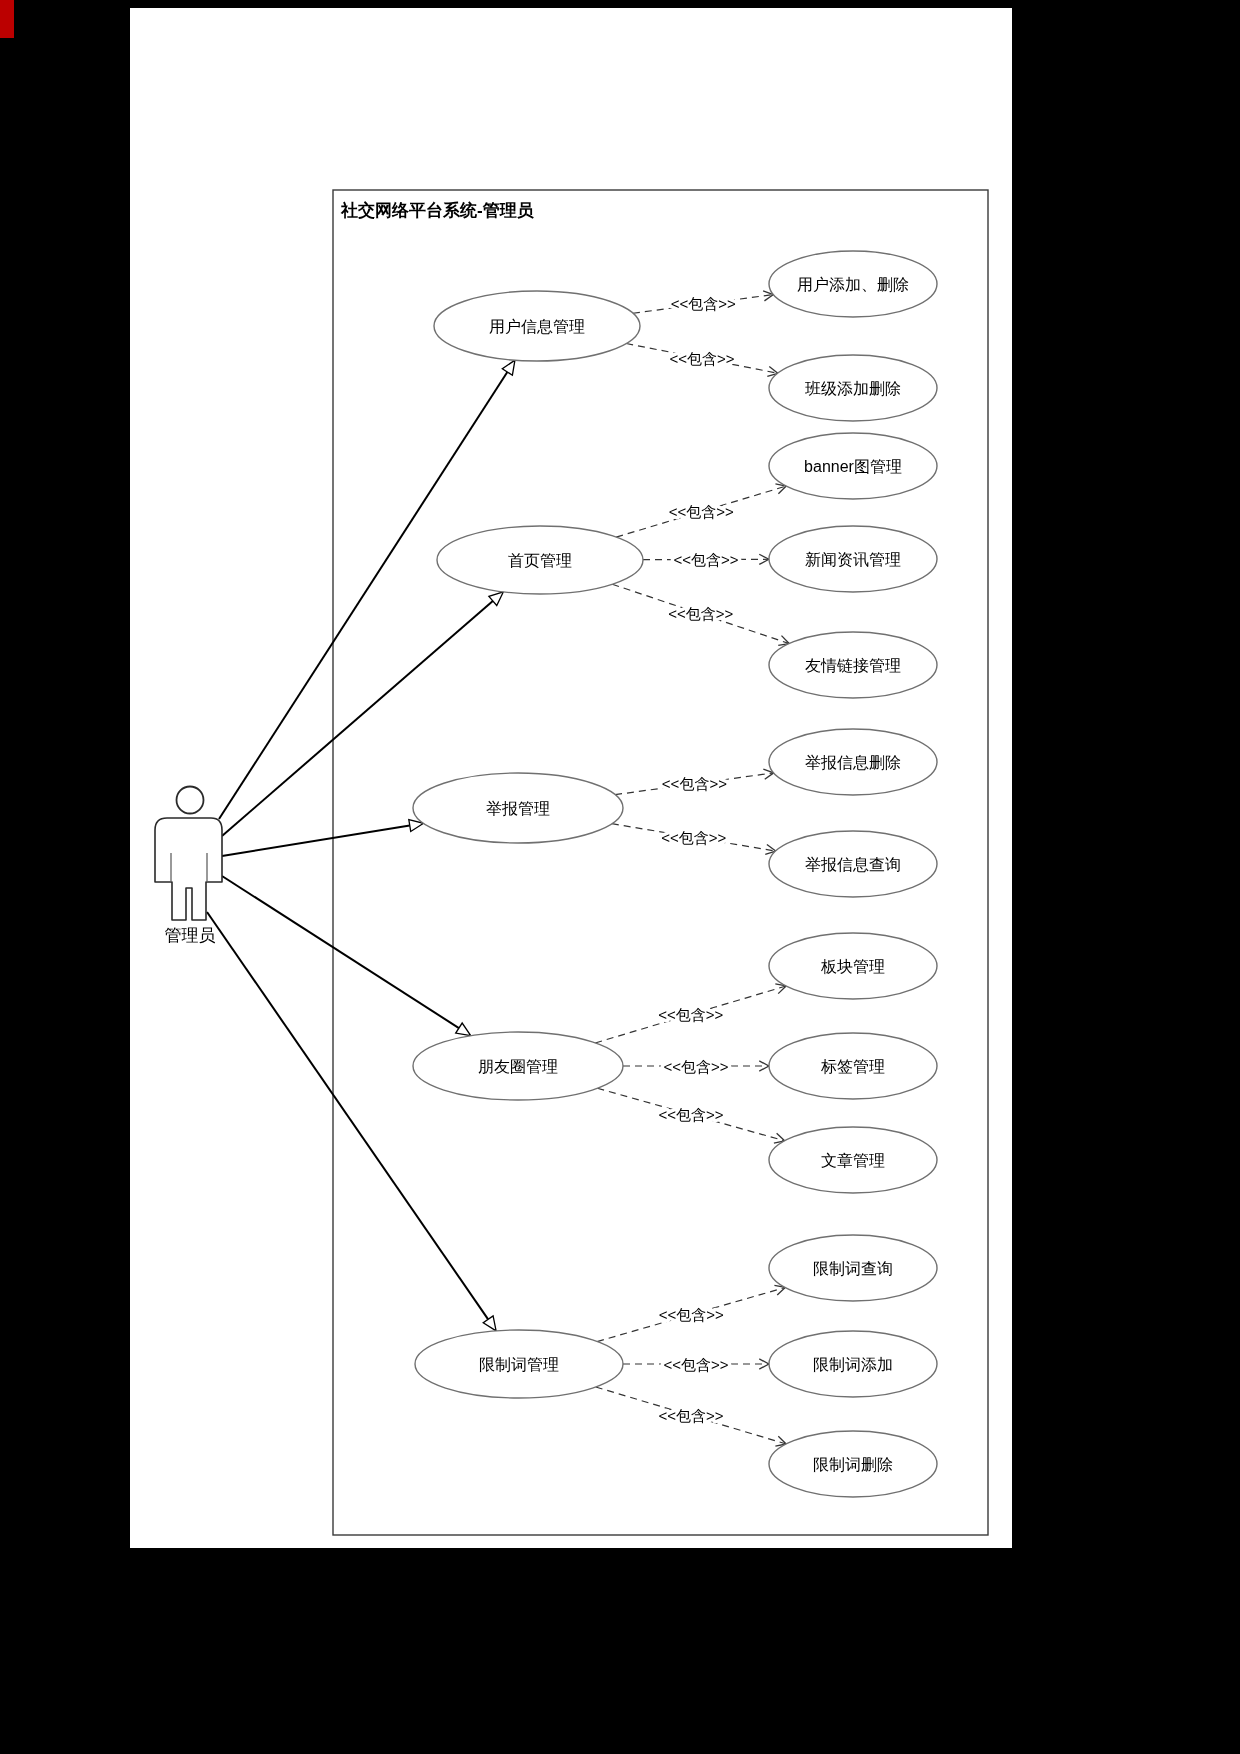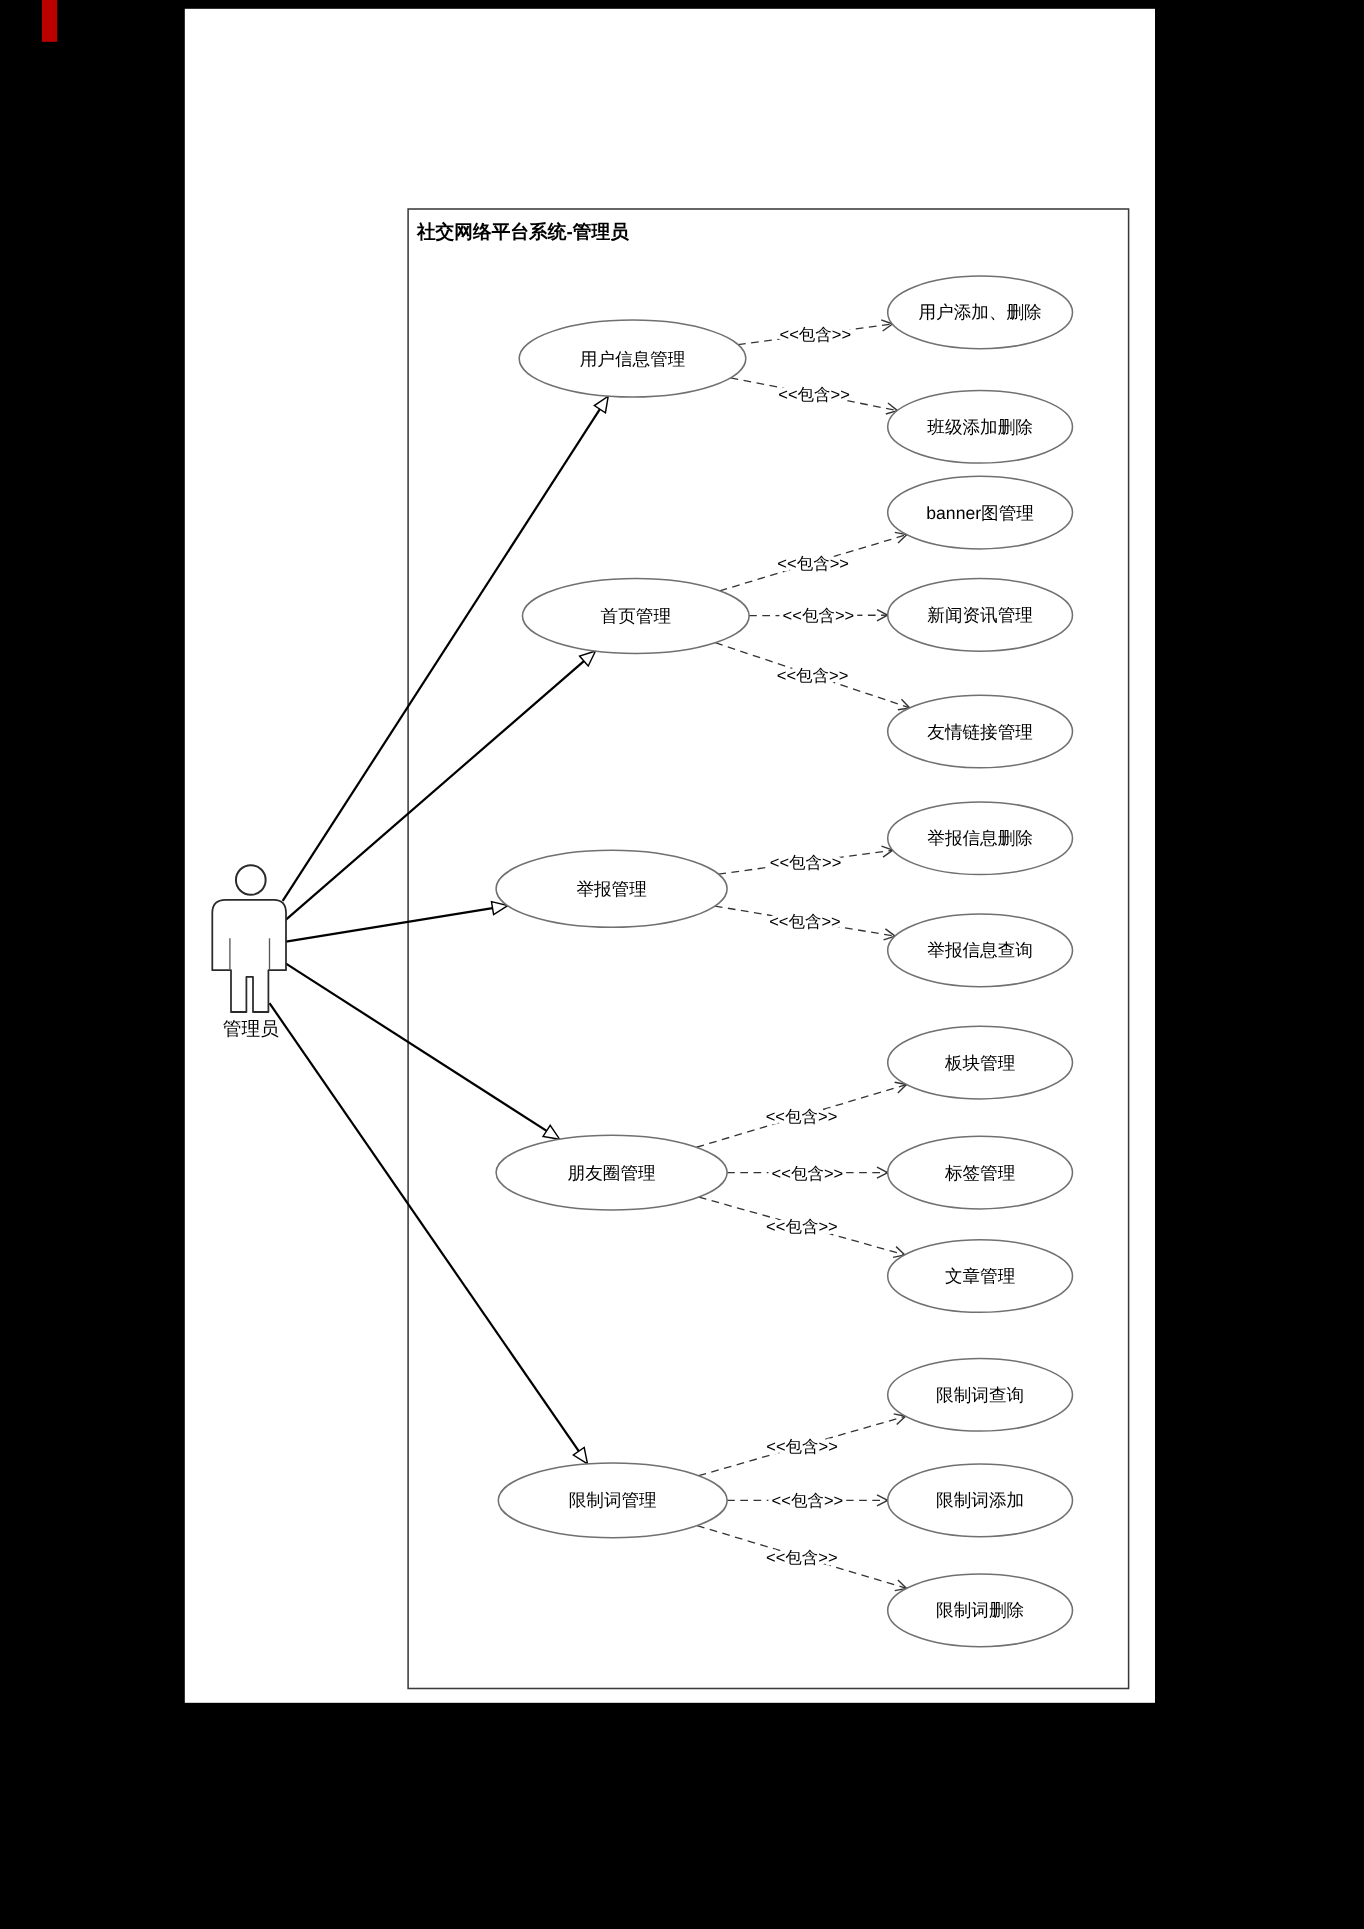--- a/index.html
+++ b/index.html
@@ -1,16 +1,16 @@
 <!DOCTYPE html>
 <html><head>
 <meta charset="utf-8">
 <style>
   html,body{margin:0;padding:0;background:#000;}
-  .stage{position:relative;width:1106px;height:1754px;background:#000;overflow:hidden;padding-left:38px;}
+  .stage{position:relative;width:1106px;height:1754px;background:#000;overflow:hidden;}
   svg text{font-family:"Liberation Sans", sans-serif;}
 </style>
 </head>
 <body>
 
 <div class="stage">
   <svg id="diagram-svg" width="1240" height="1754" viewBox="0 0 1240 1754">
       <rect x="130" y="8" width="882" height="1540" fill="#ffffff"></rect>
       <rect x="0" y="0" width="14" height="38" fill="#bb0000"></rect>
       <rect x="333" y="190" width="655" height="1345" fill="none" stroke="#3a3a3a" stroke-width="1.4"></rect>

